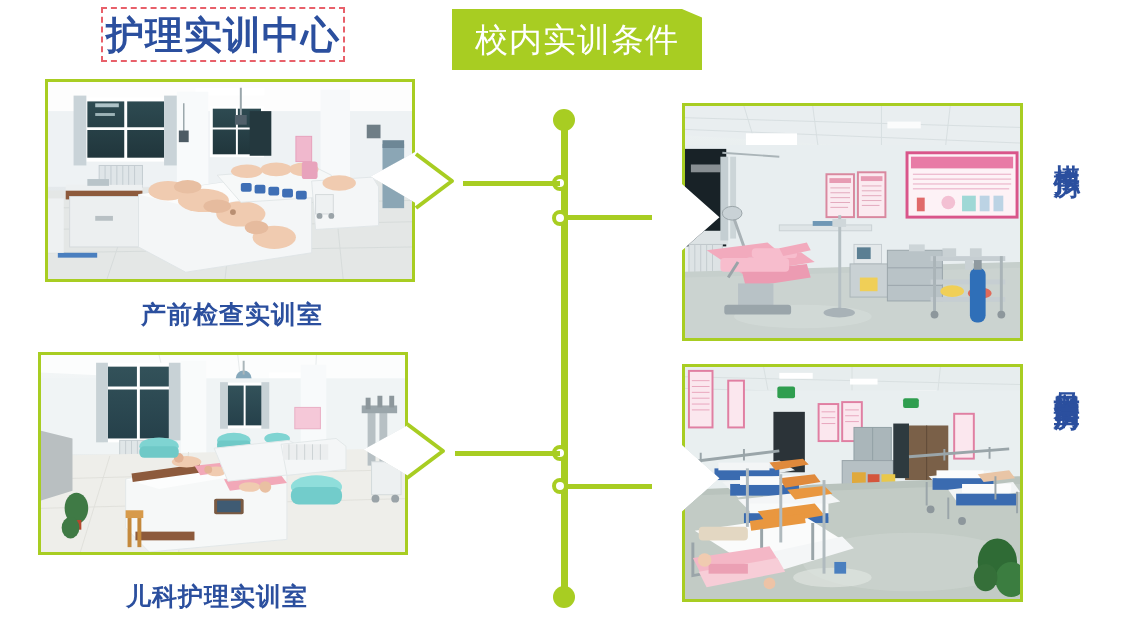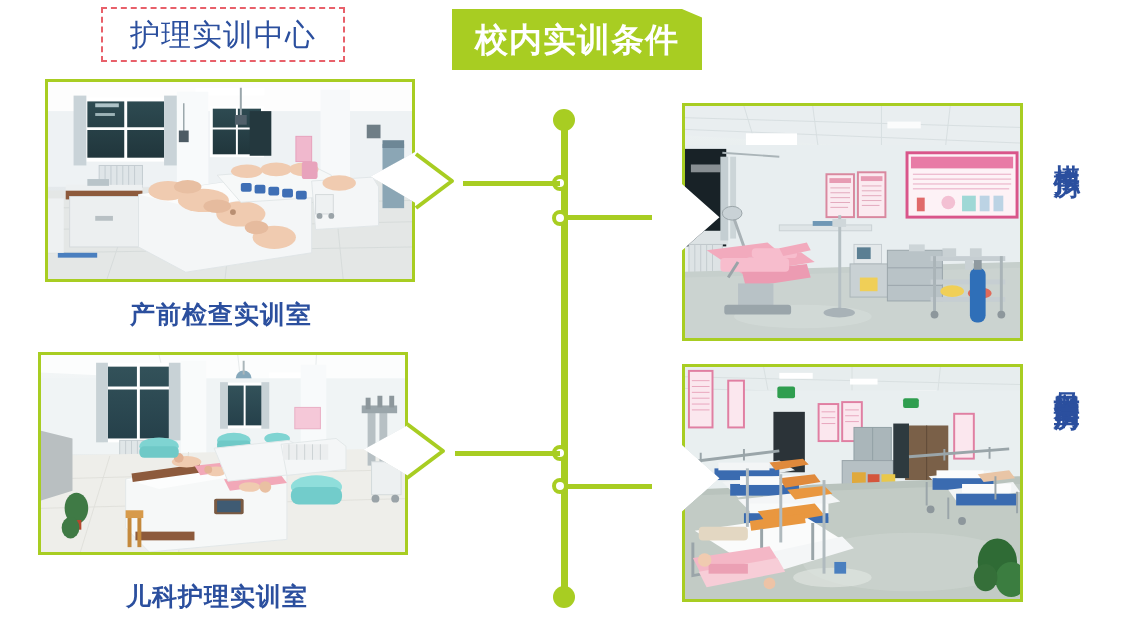--- a/index.html
+++ b/index.html
@@ -16,39 +16,39 @@
   
   .title-box{
     position:absolute;left:101px;top:7px;
     width:244px;height:55px;
     border:2px dashed #e8606a;
     box-sizing:border-box;
     display:flex;align-items:center;justify-content:center;
   }
   .title-box-text{
     color:#2b4f9e;
-    font-size:30px;
-    font-weight:normal;
+    font-size:38px;
+    font-weight:bold;
     letter-spacing:1px;
     line-height:1;
     white-space:nowrap;
   }
 
   .banner{
     position:absolute;left:452px;top:9px;
     width:250px;height:61px;
     background:#a8cd22;
     -webkit-clip-path:polygon(0 0, 92% 0, 100% 14%, 100% 100%, 0 100%);
     clip-path:polygon(0 0, 92% 0, 100% 14%, 100% 100%, 0 100%);
     display:flex;align-items:center;justify-content:center;
   }
   .banner-text{
     color:#ffffff;
     font-size:33px;
-    font-weight:bold;
+    font-weight:normal;
     letter-spacing:1px;
     line-height:1;
     white-space:nowrap;
   }
 
   
   .spine{
     position:absolute;left:561px;top:118px;
     width:7px;height:487px;
     background:#a8cd22;
@@ -114,21 +114,21 @@
 
   
   .caption{
     position:absolute;
     color:#2b4f9e;
     font-size:25px;
     font-weight:bold;
     letter-spacing:1px;
     white-space:nowrap;
   }
-  #caption-prenatal{left:130px;top:298px;}
+  #caption-prenatal{left:141px;top:298px;}
   #caption-pediatric{left:126px;top:580px;font-family:Liberation Serif, serif;}
 
   
   .vlabel{
     position:absolute;
     color:#2b4f9e;
     font-size:26px;
     font-weight:bold;
     writing-mode:vertical-rl;
     text-orientation:upright;

